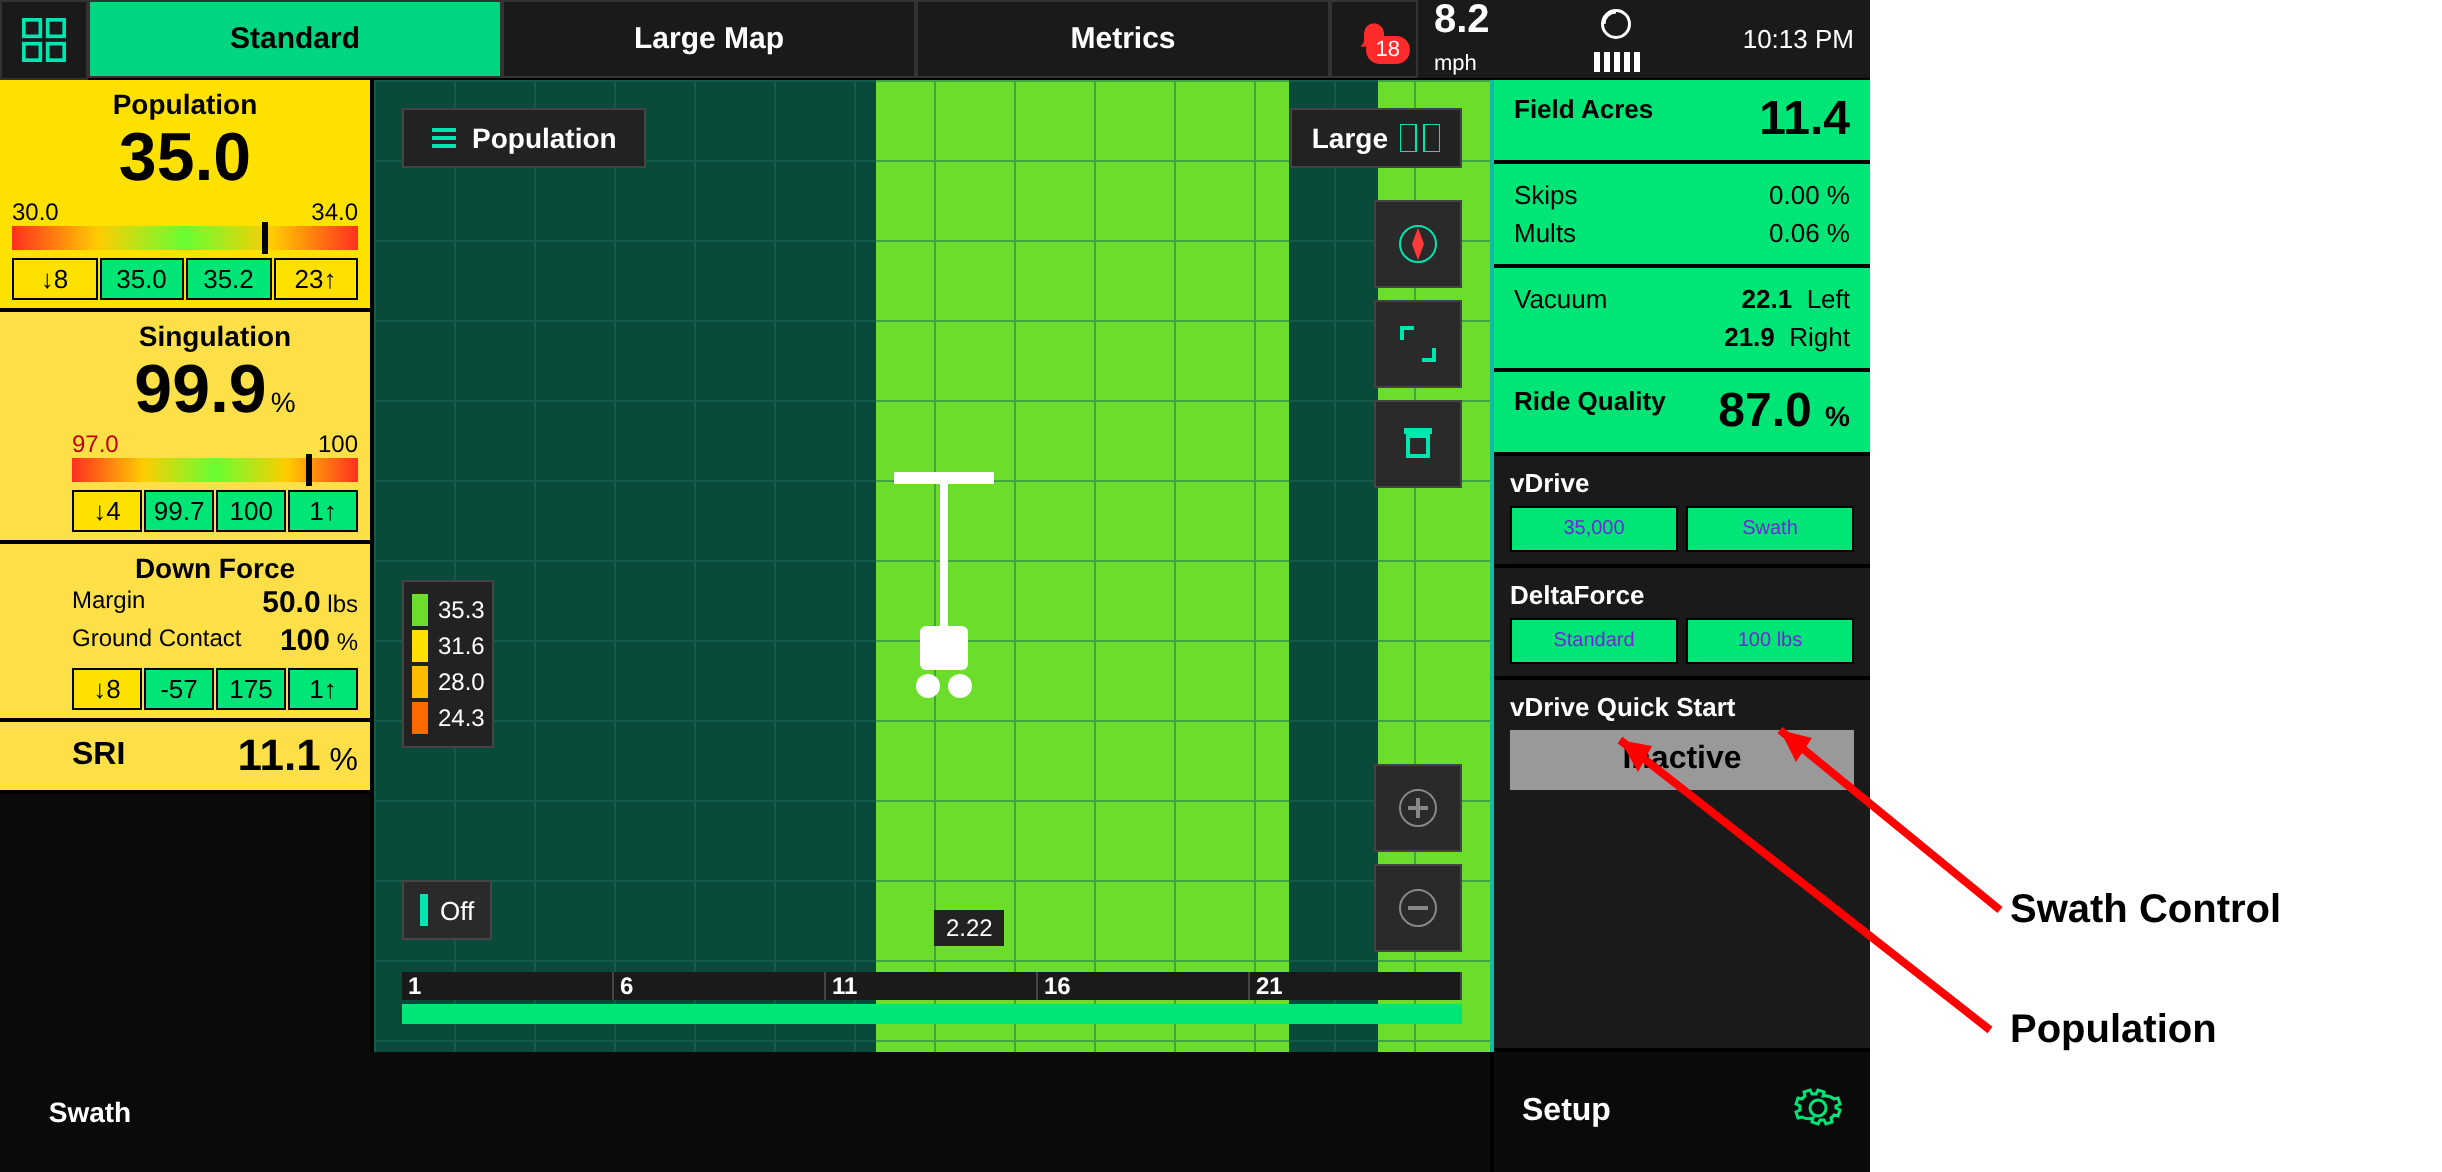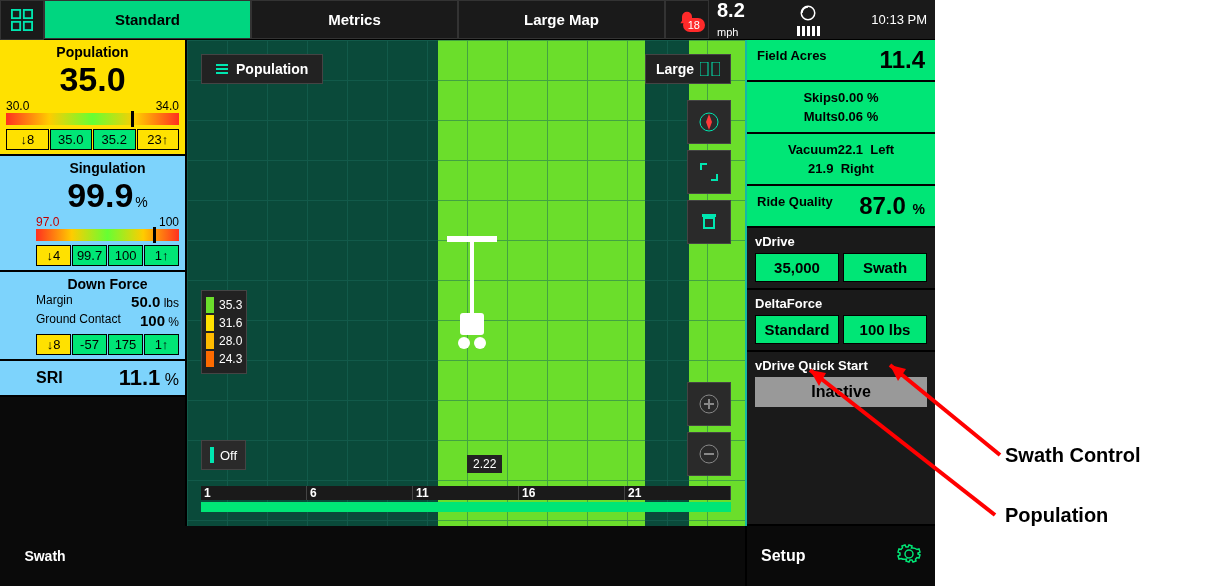--- a/index.html
+++ b/index.html
@@ -16,21 +16,21 @@
 .speed-val{font-size:20px; font-weight:bold;}
 .speed-unit{font-size:11px;}
 .sig-bars{display:flex; gap:2px;}
 .sig-bars span{width:3px; height:10px; background:#fff;}
 .time{font-size:13px;}
 
 .body { display:flex; height:486px; }
 .left { width:185px; display:flex; flex-direction:column; }
 .panel { border-bottom:2px solid #000; padding:4px 6px; }
 .panel.pop { background:#ffe100; color:#000; }
-.panel.green { background:#7dd3fc; color:#000;padding-left:36px; }
+.panel.green { background:#fde047; color:#000;padding-left:36px; }
 .panel-title{text-align:center; font-weight:bold; font-size:14px;}
 .panel-val{text-align:center; font-size:34px; font-weight:bold;}
 .panel-unit{font-size:14px; margin-left:2px;}
 .legend-bar{height:12px; background:linear-gradient(90deg,#ff3020,#ffcc00,#66ff33,#ffcc00,#ff3020); position:relative;}
 .legend-marker{position:absolute; top:-2px; width:3px; height:16px; background:#000;}
 .lr-row{display:flex; font-size:13px; margin-top:4px; gap:1px;}
 .lr-row>div{background:#00e676; padding:2px 4px; flex:1; text-align:center; border:1px solid #000;}
 .sm-row{display:flex; font-size:12px; justify-content:space-between;}
 .down-table{font-size:12px;}
 .down-table .row{display:flex; justify-content:space-between; padding:1px 0;}
@@ -51,25 +51,25 @@
 .ruler-val{position:absolute; left:280px; top:415px; background:#222; padding:2px 6px; font-size:12px;}
 .row-ruler{position:absolute; bottom:0; left:14px; right:14px; height:40px;}
 .ruler-bar{height:14px; background:#1a1a1a; position:relative; display:flex;}
 .ruler-tick{flex:1; border-right:1px solid #444; font-size:12px; font-weight:bold; color:#fff; padding-left:3px;}
 .ruler-green{height:10px; background:#00e676; margin-top:2px;}
 
 .right { width:190px; display:flex; flex-direction:column; border-left:2px solid #14b8a6;}
 .info-card{background:#00e676; color:#000; border-bottom:2px solid #000; padding:6px 10px;}
 .info-card .label{font-size:13px; font-weight:bold;}
 .info-card .big{font-size:24px; font-weight:bold; float:right;}
-.info-row{display:flex; justify-content:center; font-size:13px; padding:2px 0;font-weight:bold;}
+.info-row{display:flex; justify-content:space-between; font-size:13px; padding:2px 0;font-weight:normal;}
 .ctrl-card{background:#1a1a1a; color:#fff; padding:6px 8px; border-bottom:2px solid #000;}
 .ctrl-title{font-size:13px; font-weight:bold; margin-bottom:4px;}
 .btn-row{display:flex; gap:4px;}
-.btn-g{flex:1; background:#00e676; color:#000000; text-align:center; padding:5px 4px; font-weight:bold; font-size:15px; border:1px solid #000;}
+.btn-g{flex:1; background:#00e676; color:#6d28d9; text-align:center; padding:5px 4px; font-weight:normal; font-size:10px; border:1px solid #000;}
 .inactive-btn{background:#999; text-align:center; padding:6px; font-weight:bold; margin-top:4px; color:#000;}
 
 .footer{height:60px; display:flex; background:#0a0a0a;}
 .footer-tab{width:90px; display:flex; align-items:center; justify-content:center; font-size:14px; font-weight:bold;}
 .footer-mid{flex:1;}
 .footer-right{width:190px; display:flex; align-items:center; justify-content:space-between; padding:0 14px; border-left:2px solid #000;}
 .gear{color:#00e676;}
 
 .annot{position:absolute; font-size:20px; font-weight:bold; color:#000;}
 .arrow{position:absolute;}
@@ -81,22 +81,22 @@
   <div class="topbar">
     <div class="gridicon">
       <svg viewBox="0 0 24 24">
           <rect x="1" y="1" width="9" height="9" fill="none" stroke="#00e6b0" stroke-width="2"></rect>
           <rect x="14" y="1" width="9" height="9" fill="none" stroke="#00e6b0" stroke-width="2"></rect>
           <rect x="1" y="14" width="9" height="9" fill="none" stroke="#00e6b0" stroke-width="2"></rect>
           <rect x="14" y="14" width="9" height="9" fill="none" stroke="#00e6b0" stroke-width="2"></rect>
         </svg>
     </div>
     <div class="tab active">Standard</div>
+    <div class="tab">Large Map</div>
     <div class="tab">Metrics</div>
-    <div class="tab">Large Map</div>
     <div class="alert">
       <svg width="20" height="20" viewBox="0 0 24 24">
           <path d="M12 2a6 6 0 00-6 6v5l-2 3h16l-2-3V8a6 6 0 00-6-6z" fill="#ff2a2a"></path>
         </svg>
       <span class="alert-badge">18</span>
     </div>
     <div class="status">
       <div>
         <span class="speed-val">8.2</span><br>
         <span class="speed-unit">mph</span>

